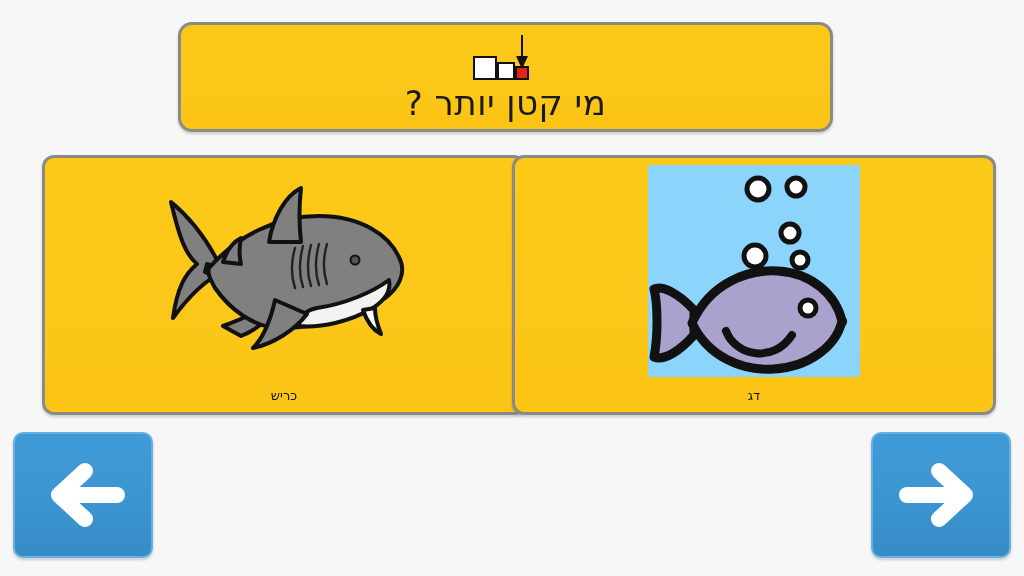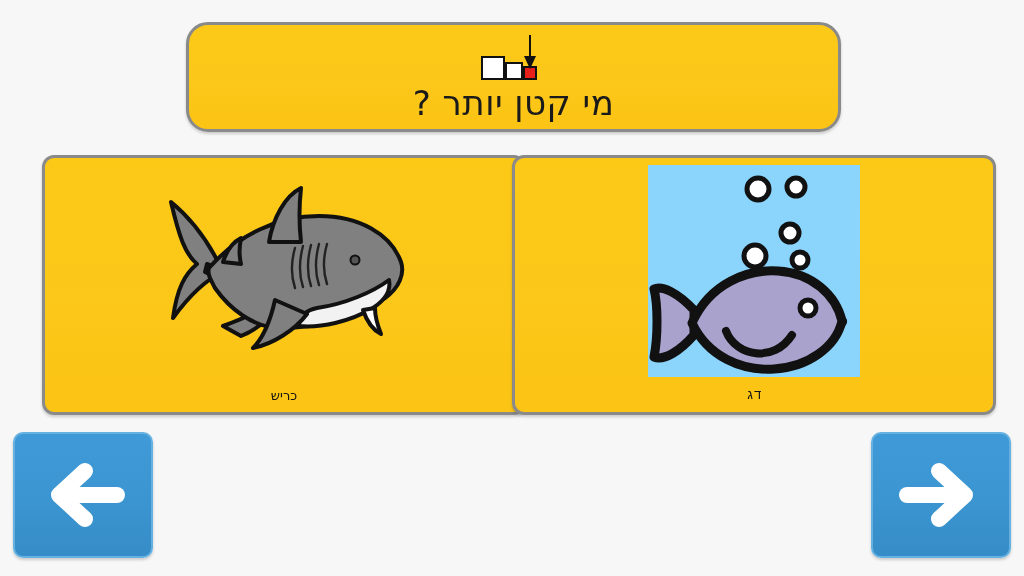--- a/index.html
+++ b/index.html
@@ -30,22 +30,21 @@
     border-radius: 12px;
     box-sizing: border-box;
     box-shadow: 0 2px 3px rgba(0,0,0,0.18);
   }
 
   #question-banner {
     left: 178px;
     top: 22px;
     width: 655px;
     height: 110px;
-    border-radius: 22px;
-    margin-left: 8px;
+    border-radius: 14px;
   }
 
   .question-inner {
     position: relative;
     width: 100%;
     height: 100%;
   }
 
   
   #size-compare-icon {
@@ -77,21 +76,20 @@
     top: 155px;
     width: 484px;
     height: 260px;
     margin-left: 32px;
   }
   #card-fish {
     left: 512px;
     top: 155px;
     width: 484px;
     height: 260px;
-    font-family: Liberation Mono, monospace;
   }
 
   .card-inner {
     position: relative;
     width: 100%;
     height: 100%;
   }
 
   .card-art {
     position: absolute;

